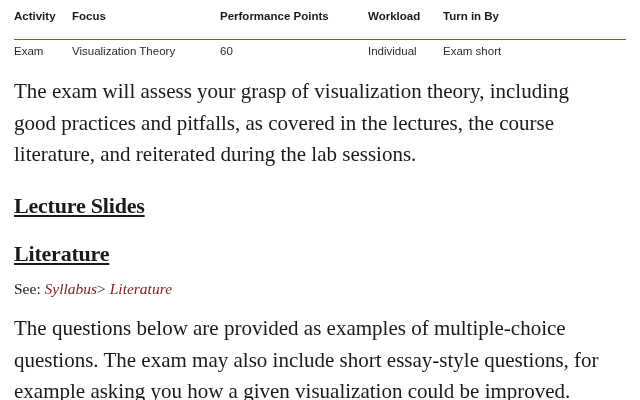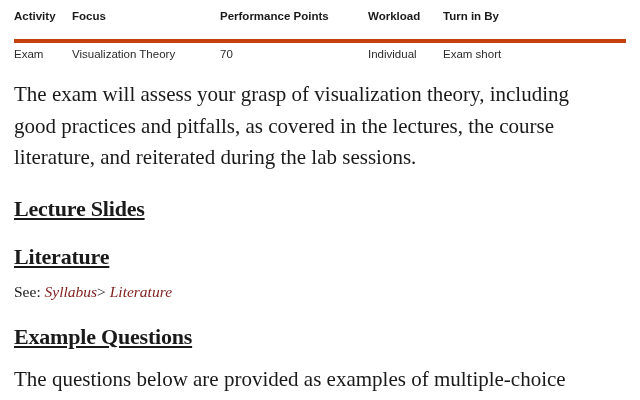--- a/index.html
+++ b/index.html
@@ -23,21 +23,21 @@
     width: 100%;
     border-collapse: collapse;
     font-family: "Liberation Sans", sans-serif;
     font-size: 11.5px;
   }
   table.info th {
     text-align: left;
     font-weight: bold;
     color: #1a1a1a;
     padding: 0 6px 17px 0;
-    border-bottom: 4px solid #c2410c;
+    border-bottom: 1px solid #c2410c;
     white-space: nowrap;
   }
   table.info td {
     text-align: left;
     padding: 5px 6px 5px 0;
     color: #2b2b2b;
     font-weight: normal;
     white-space: nowrap;
     margin-top: 8px;
   }
@@ -92,33 +92,32 @@
         <th>Focus</th>
         <th>Performance Points</th>
         <th>Workload</th>
         <th>Turn in By</th>
       </tr>
     </thead>
     <tbody>
       <tr>
         <td>Exam</td>
         <td>Visualization Theory</td>
-        <td>70</td>
+        <td>60</td>
         <td>Individual</td>
         <td>Exam short</td>
       </tr>
     </tbody>
   </table>
 
   <p class="body">The exam will assess your grasp of visualization theory, including good practices and pitfalls, as covered in the lectures, the course literature, and reiterated during the lab sessions.</p>
 
   <h2 class="heading">Lecture Slides</h2>
 
   <h2 class="heading">Literature</h2>
   <p class="see">
     <span>See:</span>
     <a class="link" href="#">Syllabus</a><span class="sep">&gt;</span> <a class="link" href="#">Literature</a>
   </p>
 
-  <h2 class="heading">Example Questions</h2>
   <p class="body">The questions below are provided as examples of multiple-choice questions. The exam may also include short essay-style questions, for example asking you how a given visualization could be improved.</p>
 
 </div>
 
 </body></html>

